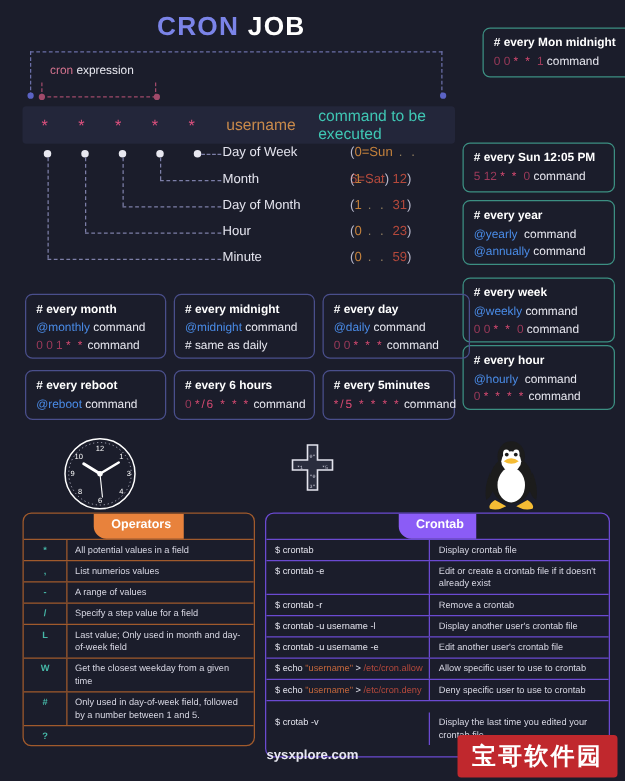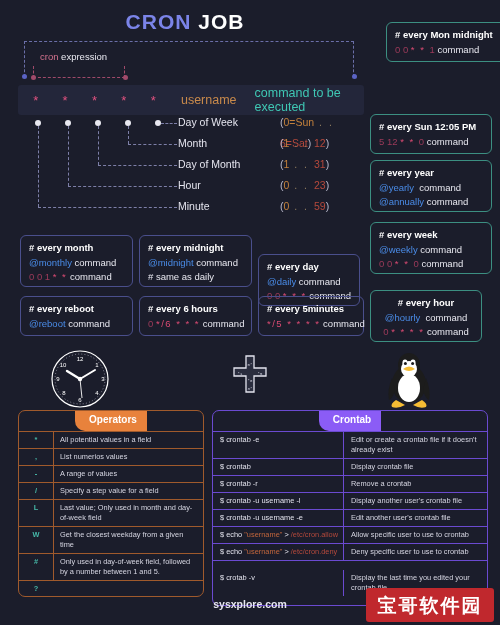--- a/index.html
+++ b/index.html
@@ -160,39 +160,39 @@
     <div class="ln"><span class="at">@yearly</span><span class="cw">&nbsp; </span><span class="cw">command</span></div>
     <div class="ln"><span class="at">@annually</span><span class="cw"> </span><span class="cw">command</span></div>
   </div>
 
   <div class="card card-green" style="left:370px;top:222px;width:122px;height:52px;">
     <div class="hd"># every week</div>
     <div class="ln"><span class="at">@weekly</span><span class="cw"> </span><span class="cw">command</span></div>
     <div class="ln"><span class="num">0 0 </span><span class="ast">* * </span><span class="num">0</span><span class="cw">  command</span></div>
   </div>
 
-  <div class="card card-green" style="left:370px;top:290px;width:112px;height:52px;text-align:center;">
+  <div class="card card-green" style="left:370px;top:276px;width:122px;height:52px;">
     <div class="hd"># every hour</div>
     <div class="ln"><span class="cw"> </span><span class="at">@hourly</span><span class="cw">&nbsp; </span><span class="cw">command</span></div>
     <div class="ln"><span class="num">0 </span><span class="ast">* * * *</span><span class="cw">   command</span></div>
   </div>
 
   <div class="card card-blue" style="left:20px;top:235px;width:113px;height:52px;">
     <div class="hd"># every month</div>
     <div class="ln"><span class="at">@monthly</span><span class="cw"> command</span></div>
     <div class="ln"><span class="num">0 0 1 </span><span class="ast">* *</span><span class="cw">  command</span></div>
   </div>
 
   <div class="card card-blue" style="left:139px;top:235px;width:113px;height:52px;">
     <div class="hd"># every midnight</div>
     <div class="ln"><span class="at">@midnight</span><span class="cw"> command</span></div>
     <div class="ln"><span class="cw"># same as daily</span></div>
   </div>
 
-  <div class="card card-blue" style="left:258px;top:235px;width:102px;height:52px;margin-top:19px;">
+  <div class="card card-blue" style="left:258px;top:235px;width:118px;height:52px;">
     <div class="hd"># every day</div>
     <div class="ln"><span class="at">@daily</span><span class="cw">    command</span></div>
     <div class="ln"><span class="num">0 0 </span><span class="ast">* * *</span><span class="cw">  command</span></div>
   </div>
 
   <div class="card card-blue" style="left:20px;top:296px;width:113px;height:40px;">
     <div class="hd"># every reboot</div>
     <div class="ln"><span class="at">@reboot</span><span class="cw">  command</span></div>
   </div>
 
@@ -289,26 +289,26 @@
     <div class="trow">
         <div class="c-a">?</div>
       </div>
   </div>
 
   <div class="tbl tbl-ct">
     <div class="tbl-hd hd-ct">
       <span>Crontab</span>
     </div>
     <div class="trow">
+        <div class="c-a">$ crontab</div>
+        <div class="c-b">Display crontab file</div>
+      </div>
+    <div class="trow">
         <div class="c-a">$ crontab -e</div>
         <div class="c-b">Edit or create a crontab file if it doesn't already exist</div>
-      </div>
-    <div class="trow">
-        <div class="c-a">$ crontab</div>
-        <div class="c-b">Display crontab file</div>
       </div>
     <div class="trow">
         <div class="c-a">$ crontab -r</div>
         <div class="c-b">Remove a crontab</div>
       </div>
     <div class="trow">
         <div class="c-a">$ crontab -u username -l</div>
         <div class="c-b">Display another user's crontab file</div>
       </div>
     <div class="trow">

